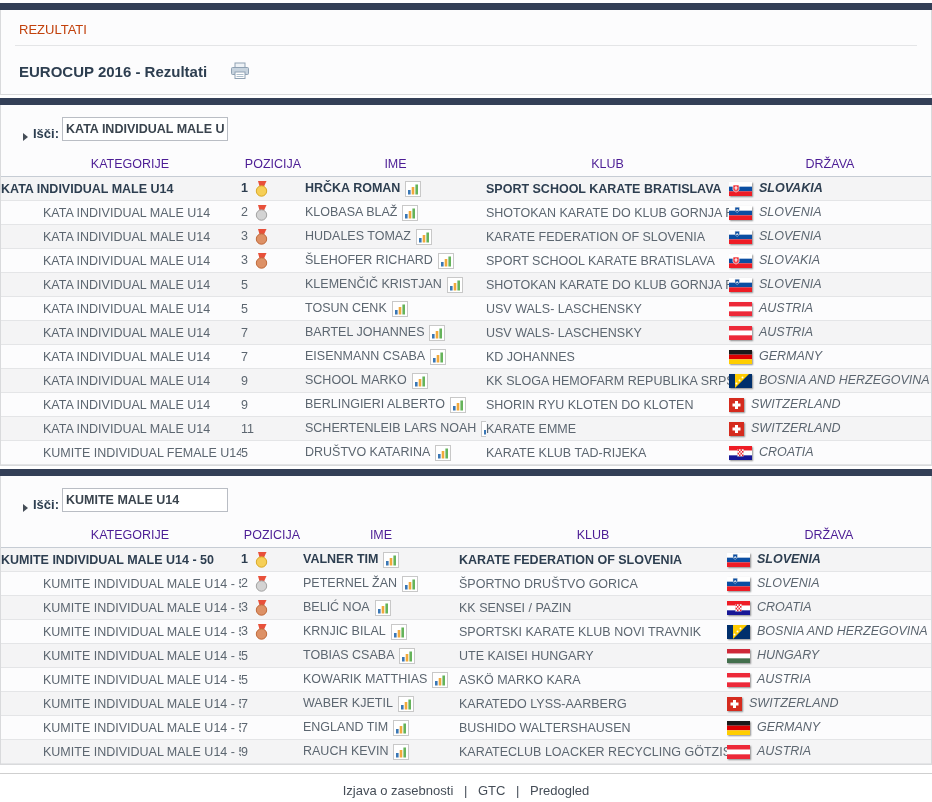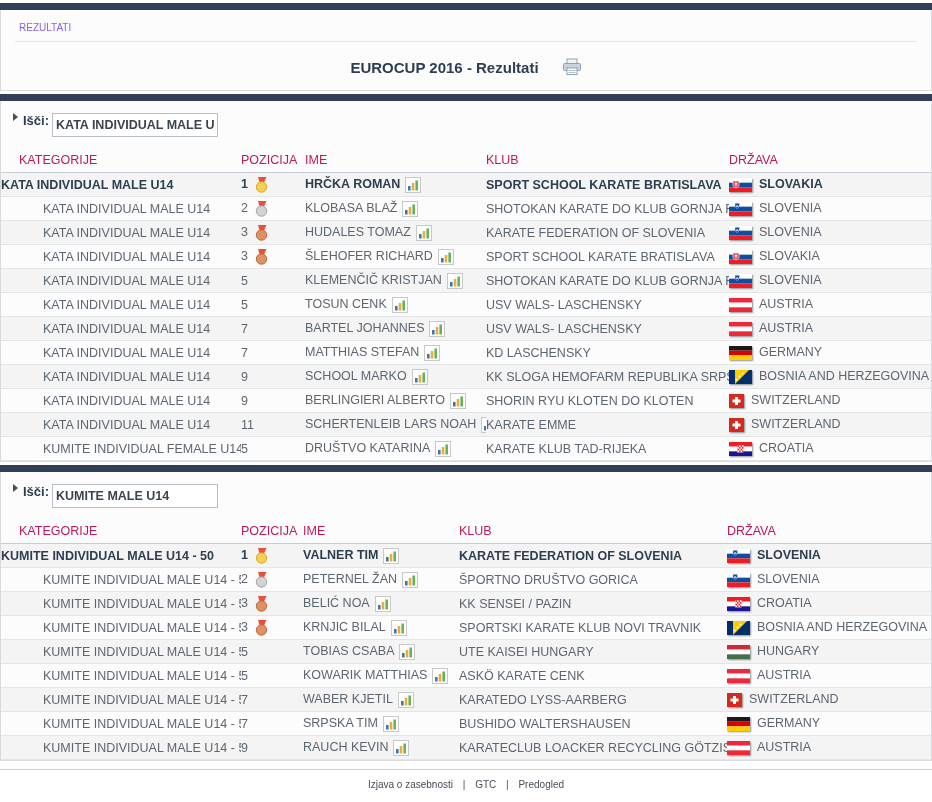--- a/index.html
+++ b/index.html
@@ -6,50 +6,50 @@
   body{font-family:"Liberation Sans",sans-serif;color:#55606b;width:932px;}
   .page{width:932px;}
 
   .bar{height:7px;background:#333f57;}
   .top-gap{height:3px;background:#fff;}
   .gap{height:3px;background:#fff;}
 
   .panel{border:1px solid #d9dadc;border-top:none;background:#fcfcfd;box-sizing:border-box;}
 
   
-  .panel-head{margin:0 14px;padding:12px 4px 8px;color:#8b5cf6;font-size:10px;border-bottom:1px solid #e4e5e7;}
-  .panel-title{margin:0 14px;padding:16px 4px 14px;font-size:15px;font-weight:bold;color:#2d3e50;display:flex;align-items:center;gap:23px;justify-content:center;}
+  .panel-head{margin:0 14px;padding:12px 4px 8px;color:#c2410c;font-size:13px;border-bottom:1px solid #e4e5e7;}
+  .panel-title{margin:0 14px;padding:16px 4px 14px;font-size:15px;font-weight:bold;color:#2d3e50;display:flex;align-items:center;gap:23px;}
   .printer-icon{display:inline-block;line-height:0;cursor:pointer;}
 
   
-  .search-row{display:flex;align-items:flex-start;padding:12px 0 2px 12px;}
+  .search-row{display:flex;align-items:flex-end;padding:12px 0 2px 22px;}
   .arrow-icon{width:0;height:0;border-top:4px solid transparent;border-bottom:4px solid transparent;border-left:5px solid #454d57;margin-right:5px;}
   .search-label{font-weight:bold;color:#2d3e50;font-size:13px;margin-right:3px;}
   .search-input{width:158px;height:18px;border:1px solid #b9bdc4;font-family:"Liberation Sans",sans-serif;font-size:12.5px;font-weight:bold;color:#3a444e;padding:2px 3px;background:#fff;}
 
   
   table.results{width:100%;border-collapse:collapse;table-layout:fixed;font-size:12.5px;margin-top:10px;}
-  table.results th{text-align:left;font-weight:normal;color:#be185d;padding:4px 0 5px;border-bottom:1px solid #c6ccd4;}
+  table.results th{text-align:center;font-weight:normal;color:#4c1d95;padding:4px 0 5px;border-bottom:1px solid #c6ccd4;}
   table.results th:first-child{padding-left:18px;}
   table.results td{padding:3px 0;border-bottom:1px solid #e4e5e7;color:#5c6670;overflow:hidden;white-space:nowrap;height:17px;vertical-align:middle;}
   table.results tbody tr:nth-child(odd) td{background:#f4f4f5;}
   td.td-cat{padding-left:18px;}
   tr:not(.row-bold) td.td-cat{padding-left:42px;}
   tr.row-bold td{font-weight:bold;color:#2d3e50;}
   .pos-num{display:inline-block;min-width:12px;}
   .medal-icon{display:inline-block;vertical-align:middle;margin-left:2px;line-height:0;}
   td.td-name{color:#3f5268;}
   .athlete-name{cursor:pointer;}
   .chart-icon{display:inline-block;vertical-align:middle;margin-left:5px;line-height:0;cursor:pointer;}
   .flag-icon{display:inline-block;line-height:0;vertical-align:middle;margin-right:7px;box-shadow:1px 1px 1.5px rgba(60,60,60,.55);}
-  td.td-country{color:#4a5866;}
+  td.td-country{color:#4a5866;font-style:italic;}
 
   
   footer{border-top:1px solid #cfcfcf;margin-top:8px;padding:9px 0 12px;text-align:center;}
-  .f-links{font-size:10px;color:#454d57;margin-bottom:7px;}
+  .f-links{font-size:13px;color:#454d57;margin-bottom:7px;}
   .f-links .f-link{cursor:pointer;}
   .f-sep{margin:0 7px;color:#454d57;}
 </style>
 </head>
 <body>
 
 <div class="page">
 
   <div class="top-gap"></div>
   <div class="bar"></div>
@@ -227,27 +227,27 @@
             <td class="td-club">USV WALS- LASCHENSKY</td>
             <td class="td-country"><span class="flag-icon"><svg width="23" height="14" viewBox="0 0 23 14">
                   <rect width="23" height="4.67" fill="#ed2939"></rect>
                   <rect y="4.67" width="23" height="4.67" fill="#ffffff"></rect>
                   <rect y="9.34" width="23" height="4.66" fill="#ed2939"></rect>
                 </svg></span><span>AUSTRIA</span></td>
           </tr>
           <tr>
             <td class="td-cat">KATA INDIVIDUAL MALE U14</td>
             <td class="td-pos"><span class="pos-num">7</span></td>
-            <td class="td-name"><span class="athlete-name">MATTHIAS STEFAN</span><span class="chart-icon"><svg width="16" height="16" viewBox="0 0 16 16">
-                  <rect x="0.5" y="0.5" width="15" height="15" fill="#fff" stroke="#c8c8c8"></rect>
-                  <rect x="3" y="9" width="2.6" height="4.5" fill="#3a77b5"></rect>
-                  <rect x="6.7" y="6" width="2.6" height="7.5" fill="#f2a93b"></rect>
-                  <rect x="10.4" y="3.5" width="2.6" height="10" fill="#65b35a"></rect>
-                </svg></span></td>
-            <td class="td-club">KD LASCHENSKY</td>
+            <td class="td-name"><span class="athlete-name">EISENMANN CSABA</span><span class="chart-icon"><svg width="16" height="16" viewBox="0 0 16 16">
+                  <rect x="0.5" y="0.5" width="15" height="15" fill="#fff" stroke="#c8c8c8"></rect>
+                  <rect x="3" y="9" width="2.6" height="4.5" fill="#3a77b5"></rect>
+                  <rect x="6.7" y="6" width="2.6" height="7.5" fill="#f2a93b"></rect>
+                  <rect x="10.4" y="3.5" width="2.6" height="10" fill="#65b35a"></rect>
+                </svg></span></td>
+            <td class="td-club">KD JOHANNES</td>
             <td class="td-country"><span class="flag-icon"><svg width="23" height="14" viewBox="0 0 23 14">
                   <rect width="23" height="4.67" fill="#1a1a1a"></rect>
                   <rect y="4.67" width="23" height="4.67" fill="#dd0000"></rect>
                   <rect y="9.34" width="23" height="4.66" fill="#ffce00"></rect>
                 </svg></span><span>GERMANY</span></td>
           </tr>
           <tr>
             <td class="td-cat">KATA INDIVIDUAL MALE U14</td>
             <td class="td-pos"><span class="pos-num">9</span></td>
             <td class="td-name"><span class="athlete-name">SCHOOL MARKO</span><span class="chart-icon"><svg width="16" height="16" viewBox="0 0 16 16">
@@ -466,21 +466,21 @@
           </tr>
           <tr>
             <td class="td-cat">KUMITE INDIVIDUAL MALE U14 - 50</td>
             <td class="td-pos"><span class="pos-num">5</span></td>
             <td class="td-name"><span class="athlete-name">KOWARIK MATTHIAS</span><span class="chart-icon"><svg width="16" height="16" viewBox="0 0 16 16">
                   <rect x="0.5" y="0.5" width="15" height="15" fill="#fff" stroke="#c8c8c8"></rect>
                   <rect x="3" y="9" width="2.6" height="4.5" fill="#3a77b5"></rect>
                   <rect x="6.7" y="6" width="2.6" height="7.5" fill="#f2a93b"></rect>
                   <rect x="10.4" y="3.5" width="2.6" height="10" fill="#65b35a"></rect>
                 </svg></span></td>
-            <td class="td-club">ASKÖ KARATE CENK</td>
+            <td class="td-club">ASKÖ MARKO KARA</td>
             <td class="td-country"><span class="flag-icon"><svg width="23" height="14" viewBox="0 0 23 14">
                   <rect width="23" height="4.67" fill="#ed2939"></rect>
                   <rect y="4.67" width="23" height="4.67" fill="#ffffff"></rect>
                   <rect y="9.34" width="23" height="4.66" fill="#ed2939"></rect>
                 </svg></span><span>AUSTRIA</span></td>
           </tr>
           <tr>
             <td class="td-cat">KUMITE INDIVIDUAL MALE U14 - 50</td>
             <td class="td-pos"><span class="pos-num">7</span></td>
             <td class="td-name"><span class="athlete-name">WABER KJETIL</span><span class="chart-icon"><svg width="16" height="16" viewBox="0 0 16 16">
@@ -492,21 +492,21 @@
             <td class="td-club">KARATEDO LYSS-AARBERG</td>
             <td class="td-country"><span class="flag-icon"><svg width="15" height="14" viewBox="0 0 15 14">
                   <rect width="15" height="14" fill="#d52b1e"></rect>
                   <rect x="6" y="3" width="3" height="8" fill="#fff"></rect>
                   <rect x="3.5" y="5.5" width="8" height="3" fill="#fff"></rect>
                 </svg></span><span>SWITZERLAND</span></td>
           </tr>
           <tr>
             <td class="td-cat">KUMITE INDIVIDUAL MALE U14 - 50</td>
             <td class="td-pos"><span class="pos-num">7</span></td>
-            <td class="td-name"><span class="athlete-name">SRPSKA TIM</span><span class="chart-icon"><svg width="16" height="16" viewBox="0 0 16 16">
+            <td class="td-name"><span class="athlete-name">ENGLAND TIM</span><span class="chart-icon"><svg width="16" height="16" viewBox="0 0 16 16">
                   <rect x="0.5" y="0.5" width="15" height="15" fill="#fff" stroke="#c8c8c8"></rect>
                   <rect x="3" y="9" width="2.6" height="4.5" fill="#3a77b5"></rect>
                   <rect x="6.7" y="6" width="2.6" height="7.5" fill="#f2a93b"></rect>
                   <rect x="10.4" y="3.5" width="2.6" height="10" fill="#65b35a"></rect>
                 </svg></span></td>
             <td class="td-club">BUSHIDO WALTERSHAUSEN</td>
             <td class="td-country"><span class="flag-icon"><svg width="23" height="14" viewBox="0 0 23 14">
                   <rect width="23" height="4.67" fill="#1a1a1a"></rect>
                   <rect y="4.67" width="23" height="4.67" fill="#dd0000"></rect>
                   <rect y="9.34" width="23" height="4.66" fill="#ffce00"></rect>

